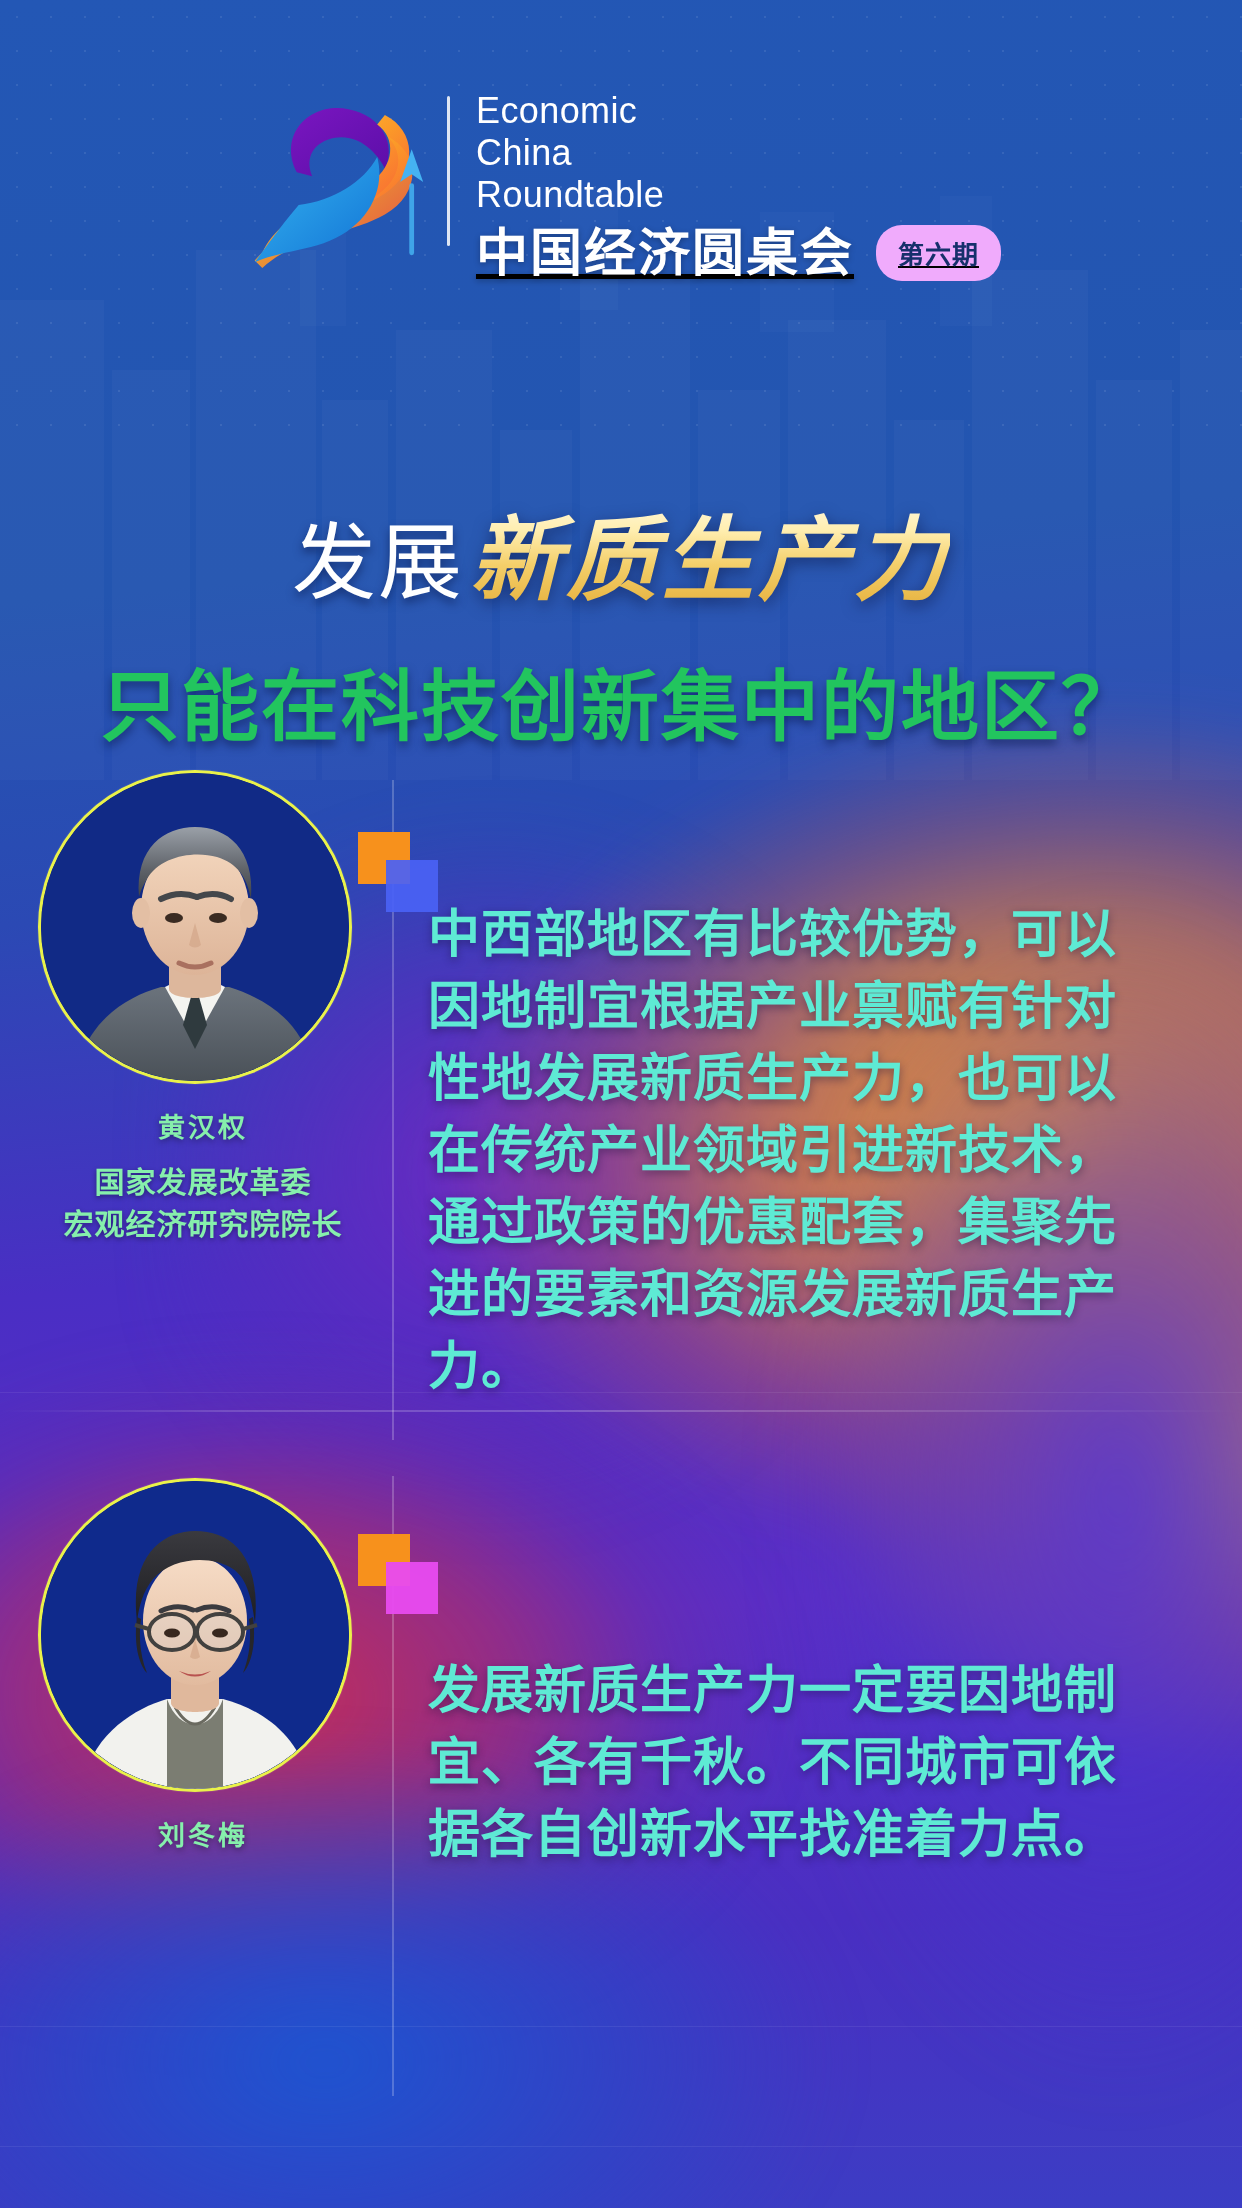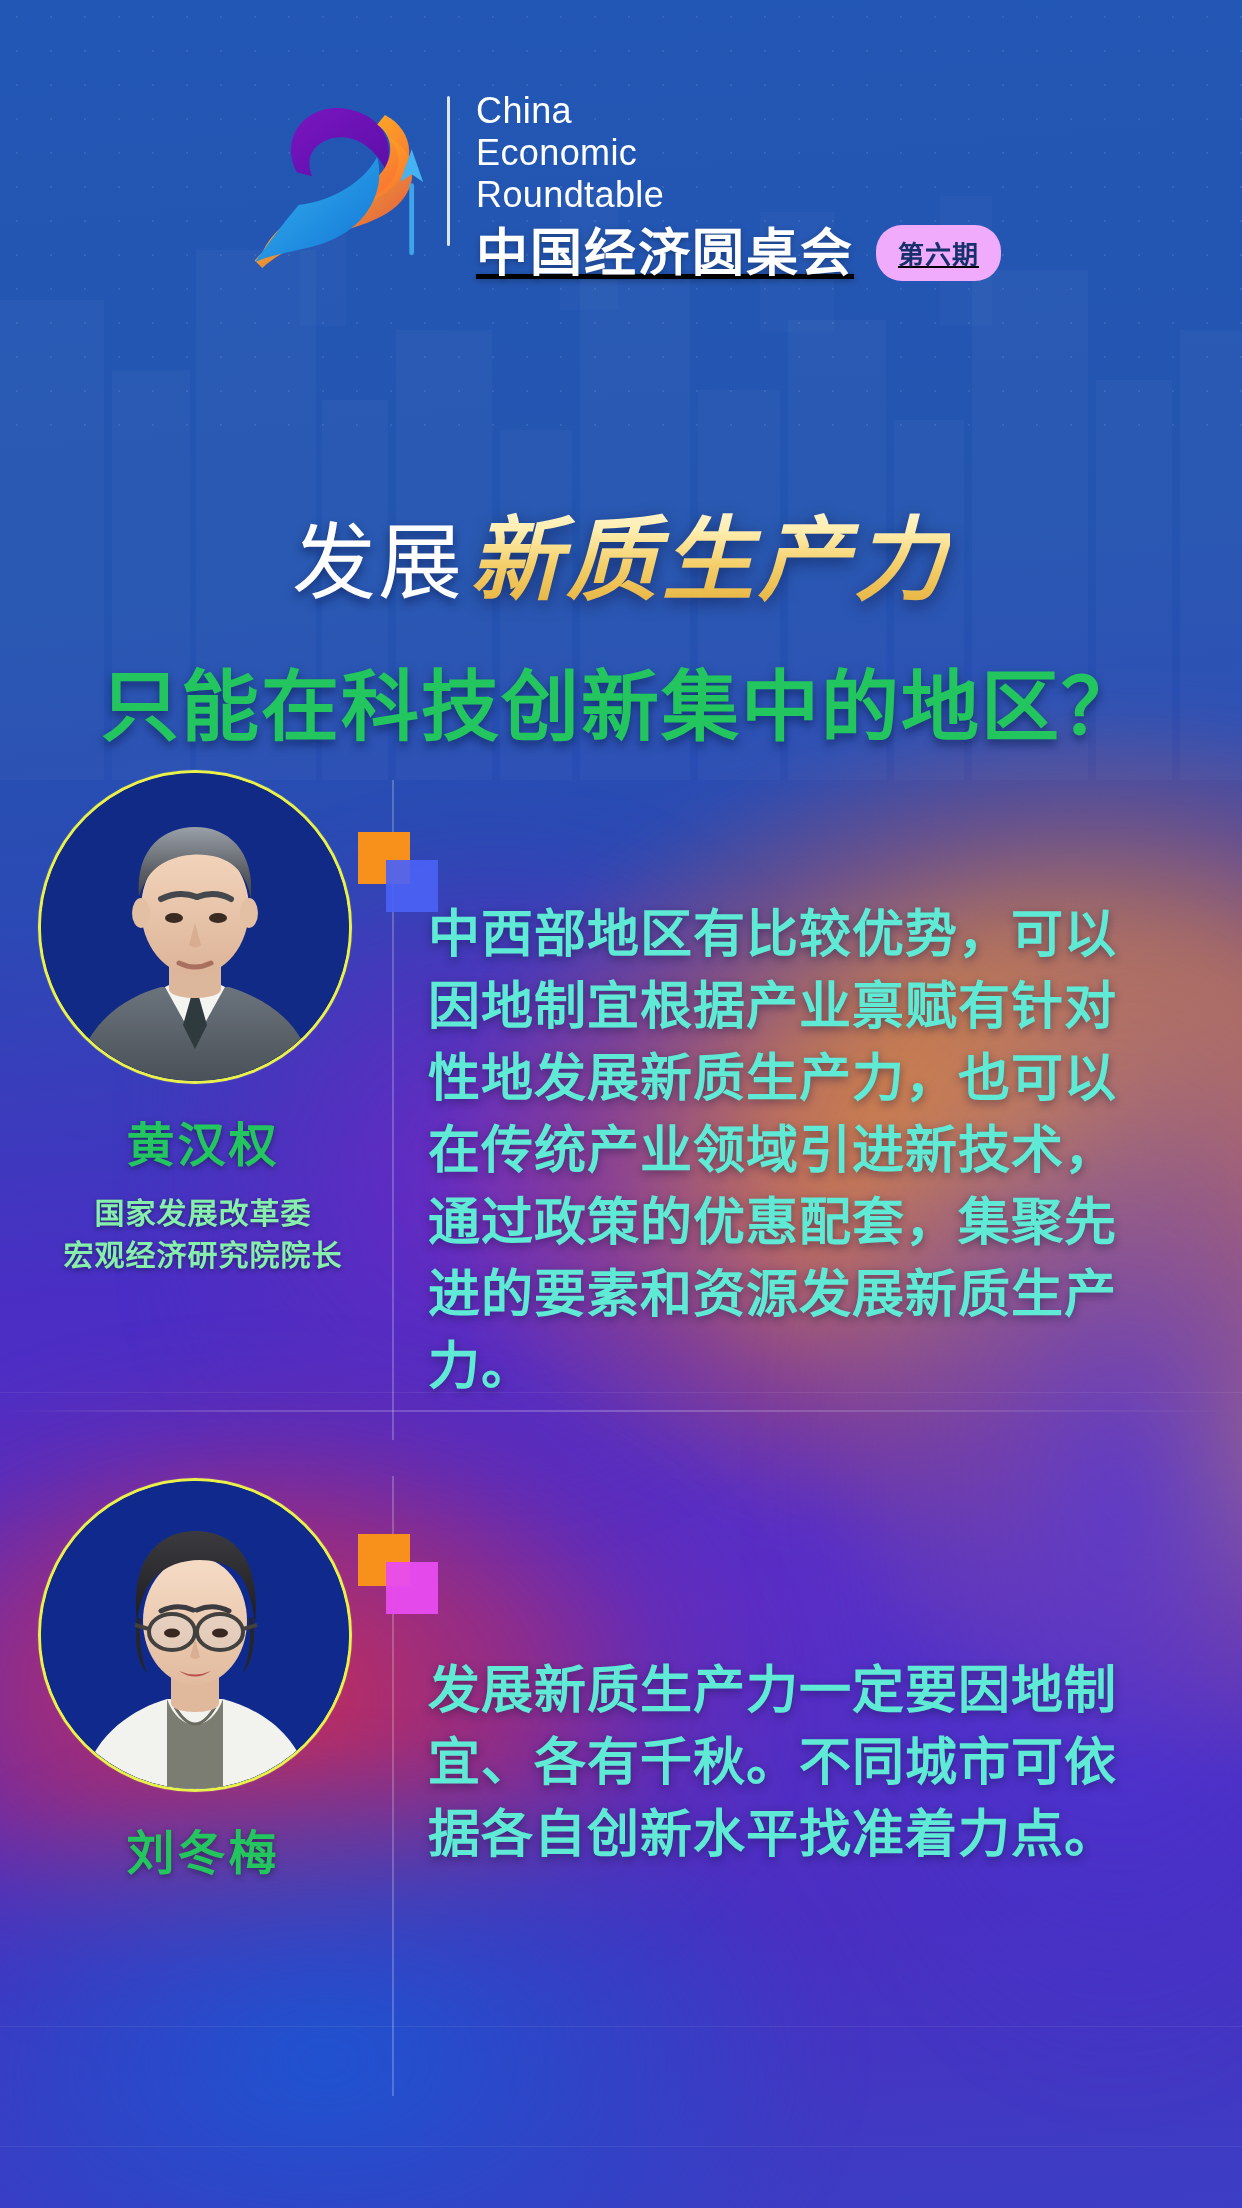--- a/index.html
+++ b/index.html
@@ -163,21 +163,21 @@
   .avatar{
     width:308px;height:308px;border-radius:50%;
     border:3px solid #eaf24a;
     background:#10267f;
     overflow:hidden;position:relative;
     box-shadow:0 0 0 1px rgba(255,255,255,.06);
   }
   .avatar svg{position:absolute;left:0;top:0;width:100%;height:100%;}
   .sp-name{
     margin-top:22px;
-    color:#22c55e;font-size:48px;font-weight:600;letter-spacing:3px;
+    color:#86efac;font-size:27px;font-weight:600;letter-spacing:3px;
     text-shadow:0 2px 6px rgba(0,0,0,.4);
   }
   .sp-role{
     margin-top:17px;
     color:#86efac;font-size:30px;line-height:42px;letter-spacing:1px;
     text-shadow:0 2px 5px rgba(0,0,0,.4);
     font-weight:bold;
   }
 
   
@@ -276,22 +276,22 @@
 
         <path d="M60 120 C96 116 128 96 142 70 C152 108 128 146 86 160 C62 168 36 170 14 180 C30 158 46 136 60 120 Z" fill="url(#gBlue)"></path>
 
         <path d="M178 62 L190 96 L178 88 L166 96 Z" fill="#45b2f2"></path>
         <path d="M178 100 L178 170" stroke="#45b2f2" stroke-width="5" stroke-linecap="round" opacity=".85"></path>
       </svg>
 
       <div class="logo-divider"></div>
 
       <div class="logo-text">
+        <div class="logo-en">Economic</div>
         <div class="logo-en">China</div>
-        <div class="logo-en">Economic</div>
         <div class="logo-en">Roundtable</div>
         <div class="logo-cn-row">
           <div class="logo-cn">中国经济圆桌会</div>
           <div class="issue-badge">第六期</div>
         </div>
       </div>
 
     </div>
   </div>
 

